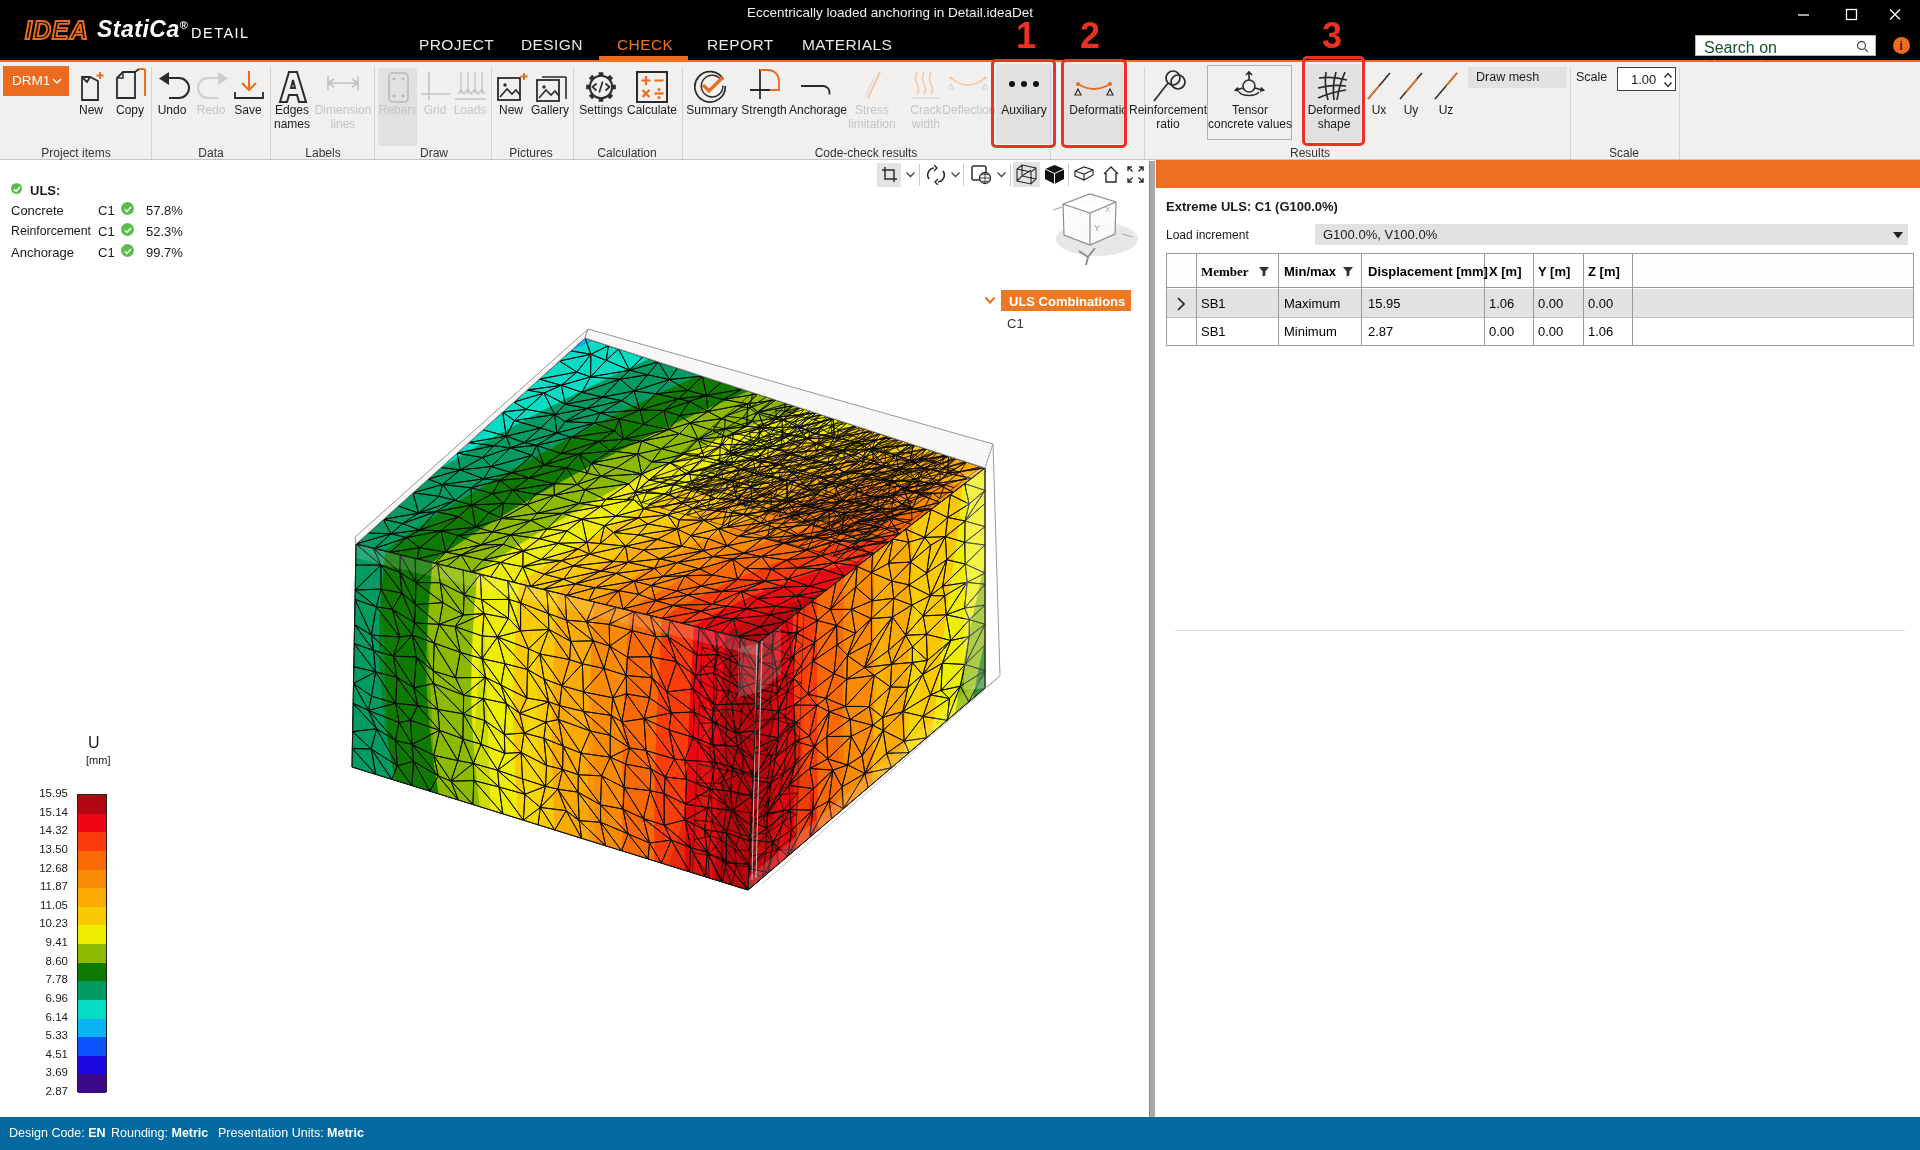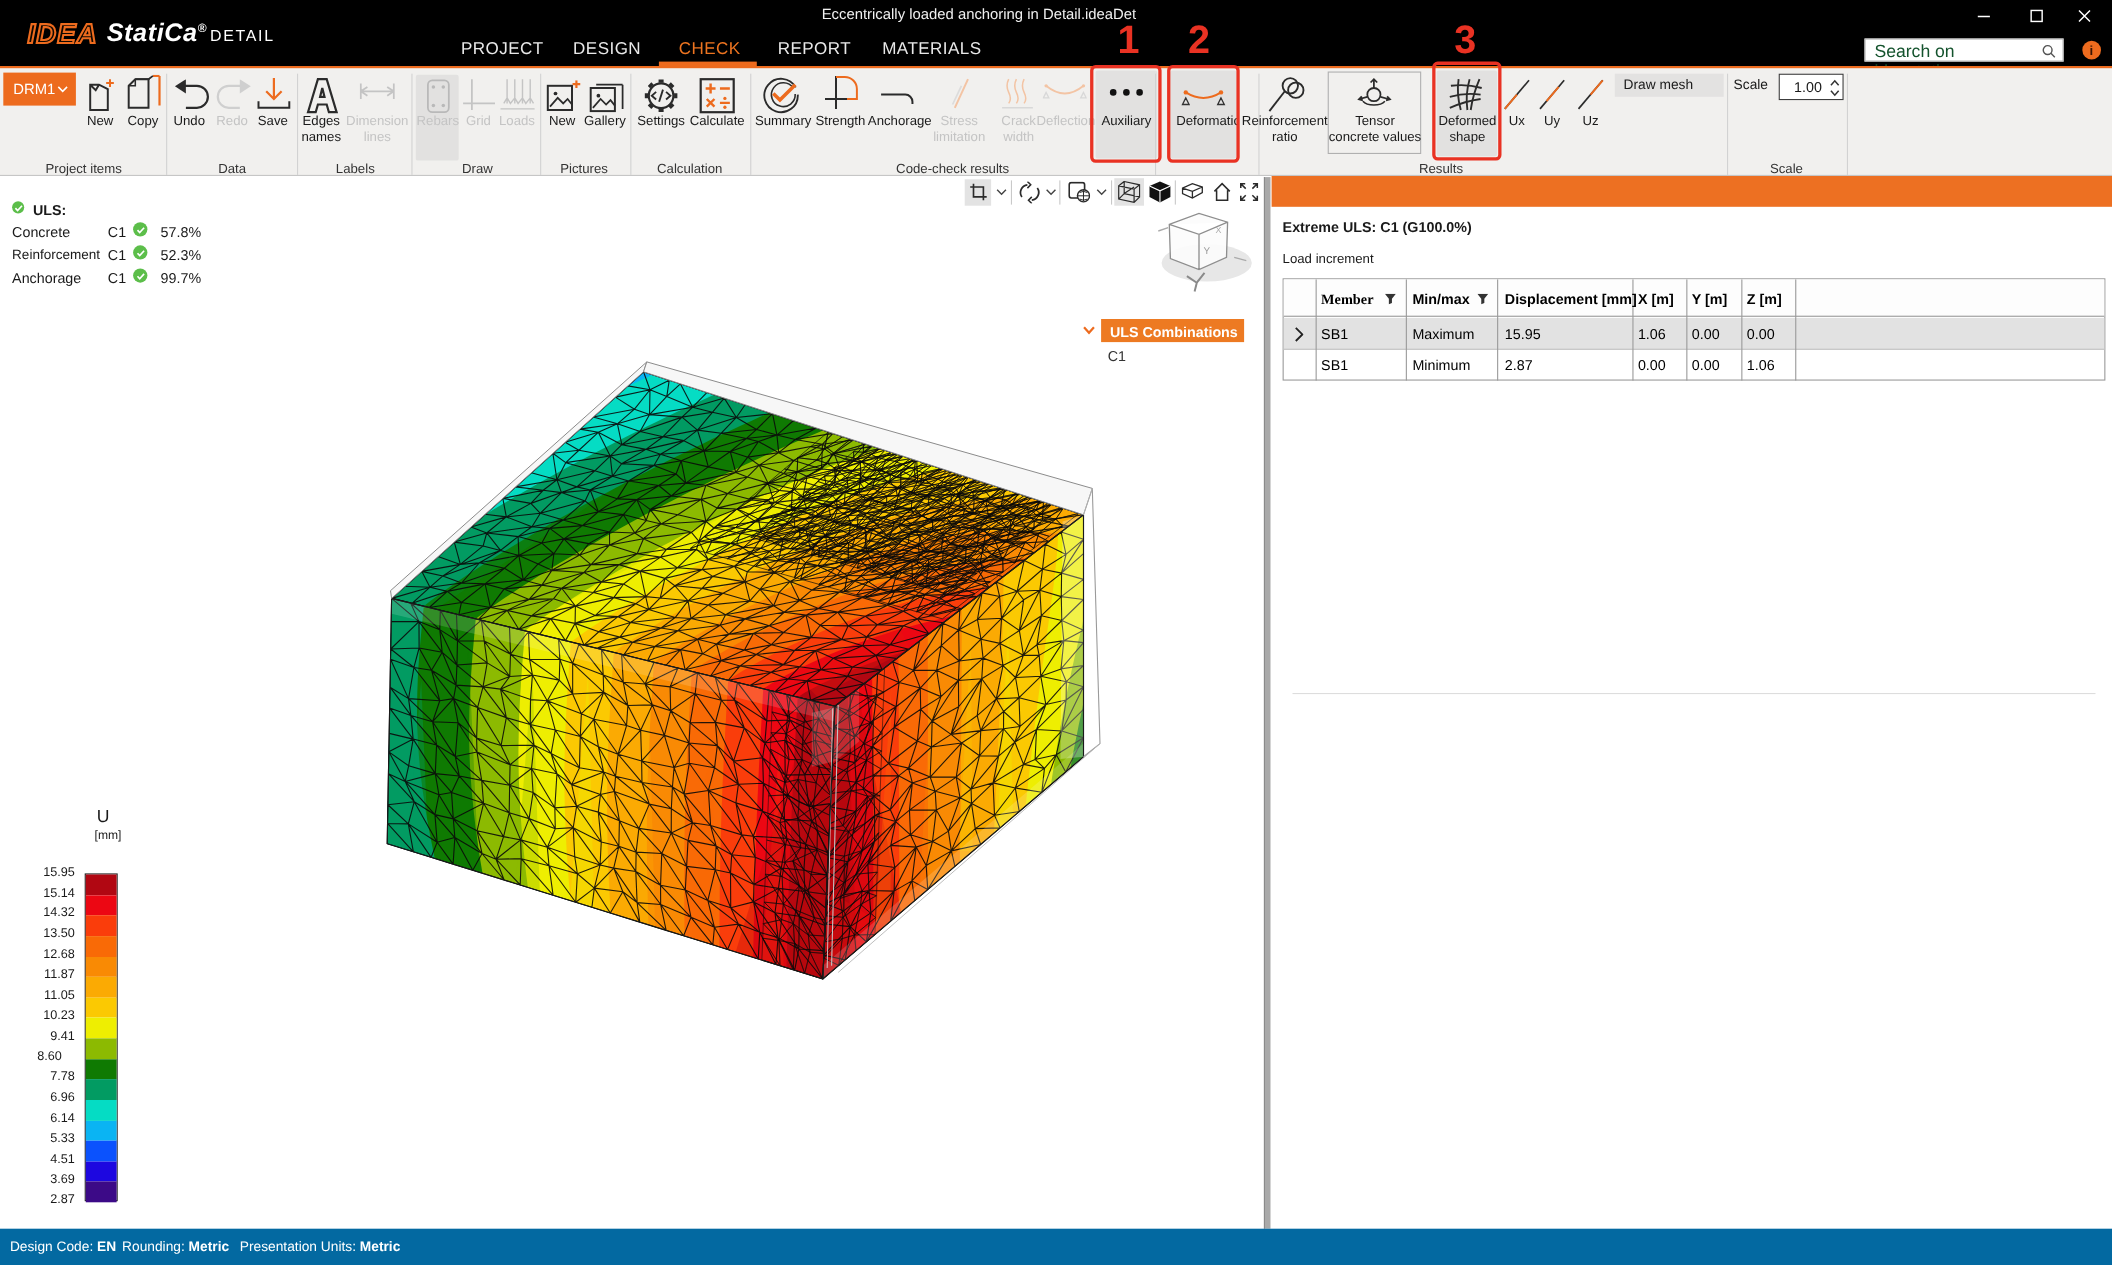--- a/index.html
+++ b/index.html
@@ -486,35 +486,41 @@
   <div id="legendlabels">
       <div style="position:absolute;left:22px;top:626.0px;width:46px;text-align:right;font-size:11.5px;color:#1a1a1a;">15.95</div>
       <div style="position:absolute;left:22px;top:644.6px;width:46px;text-align:right;font-size:11.5px;color:#1a1a1a;">15.14</div>
       <div style="position:absolute;left:22px;top:663.3px;width:46px;text-align:right;font-size:11.5px;color:#1a1a1a;">14.32</div>
       <div style="position:absolute;left:22px;top:681.9px;width:46px;text-align:right;font-size:11.5px;color:#1a1a1a;">13.50</div>
       <div style="position:absolute;left:22px;top:700.5px;width:46px;text-align:right;font-size:11.5px;color:#1a1a1a;">12.68</div>
       <div style="position:absolute;left:22px;top:719.1px;width:46px;text-align:right;font-size:11.5px;color:#1a1a1a;">11.87</div>
       <div style="position:absolute;left:22px;top:737.8px;width:46px;text-align:right;font-size:11.5px;color:#1a1a1a;">11.05</div>
       <div style="position:absolute;left:22px;top:756.4px;width:46px;text-align:right;font-size:11.5px;color:#1a1a1a;">10.23</div>
       <div style="position:absolute;left:22px;top:775.0px;width:46px;text-align:right;font-size:11.5px;color:#1a1a1a;">9.41</div>
-      <div style="position:absolute;left:22px;top:793.6px;width:46px;text-align:center;font-size:11.5px;color:#1a1a1a;">8.60</div>
+      <div style="position:absolute;left:22px;top:793.6px;width:46px;text-align:right;font-size:11.5px;color:#1a1a1a;">8.60</div>
       <div style="position:absolute;left:22px;top:812.3px;width:46px;text-align:right;font-size:11.5px;color:#1a1a1a;">7.78</div>
       <div style="position:absolute;left:22px;top:830.9px;width:46px;text-align:right;font-size:11.5px;color:#1a1a1a;">6.96</div>
       <div style="position:absolute;left:22px;top:849.5px;width:46px;text-align:right;font-size:11.5px;color:#1a1a1a;">6.14</div>
       <div style="position:absolute;left:22px;top:868.1px;width:46px;text-align:right;font-size:11.5px;color:#1a1a1a;">5.33</div>
       <div style="position:absolute;left:22px;top:886.8px;width:46px;text-align:right;font-size:11.5px;color:#1a1a1a;">4.51</div>
       <div style="position:absolute;left:22px;top:905.4px;width:46px;text-align:right;font-size:11.5px;color:#1a1a1a;">3.69</div>
       <div style="position:absolute;left:22px;top:924.0px;width:46px;text-align:right;font-size:11.5px;color:#1a1a1a;">2.87</div>
     </div>
 </div>
 <div id="splitter"></div>
 <div id="rpanel">
   <div class="abs" style="left:0px;top:0px;width:764px;height:28px;background:#ed7022;"></div>
   <div class="abs" style="left:10px;top:39px;font-size:13px;font-weight:bold;color:#1a1a1a;">Extreme ULS: C1 (G100.0%)</div>
   <div class="abs" style="left:10px;top:68px;font-size:12px;color:#1a1a1a;">Load increment</div>
+  <div class="abs" style="left:159px;top:64px;width:593px;height:21px;background:#e2e1e0;">
+    <div class="abs" style="left:8px;top:3px;font-size:13px;color:#1a1a1a;">G100.0%, V100.0%</div>
+    <svg class="icon" style="left:578px;top:8px;" width="10" height="7" viewBox="0 0 10 7">
+        <path d="M0,0 h10 l-5,6.5 z" fill="#222"></path>
+      </svg>
+  </div>
 
   <div class="abs" style="left:10px;top:93px;width:748px;height:93px;border:1px solid #9a9a9a;background:#fff;">
     <div class="abs" style="left:0;top:0;width:746px;height:34px;background:#fdfdfd;border-bottom:1px solid #9a9a9a;"></div>
     <div class="abs" style="left:0;top:35px;width:746px;height:29px;background:#e2e2e2;border-bottom:1px solid #c0c0c0;"></div>
     <div class="abs" style="left:29px;top:0;width:1px;height:92px;background:#9a9a9a;"></div>
     <div class="abs" style="left:111px;top:0;width:1px;height:92px;background:#9a9a9a;"></div>
     <div class="abs" style="left:194px;top:0;width:1px;height:92px;background:#9a9a9a;"></div>
     <div class="abs" style="left:317px;top:0;width:1px;height:92px;background:#9a9a9a;"></div>
     <div class="abs" style="left:366px;top:0;width:1px;height:92px;background:#9a9a9a;"></div>
     <div class="abs" style="left:416px;top:0;width:1px;height:92px;background:#9a9a9a;"></div>

